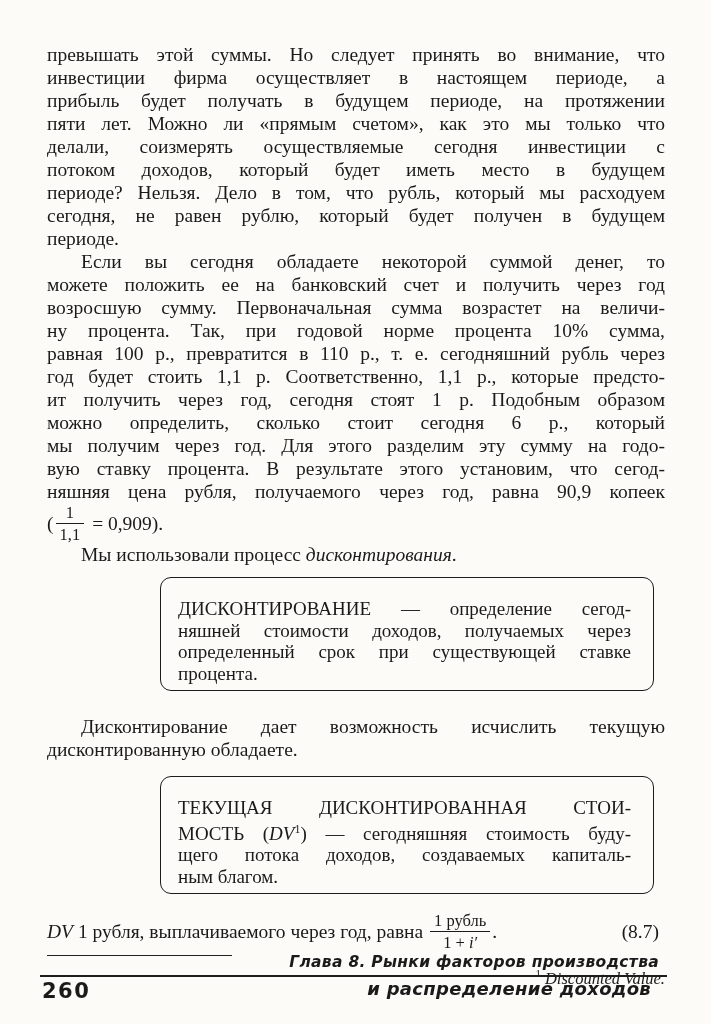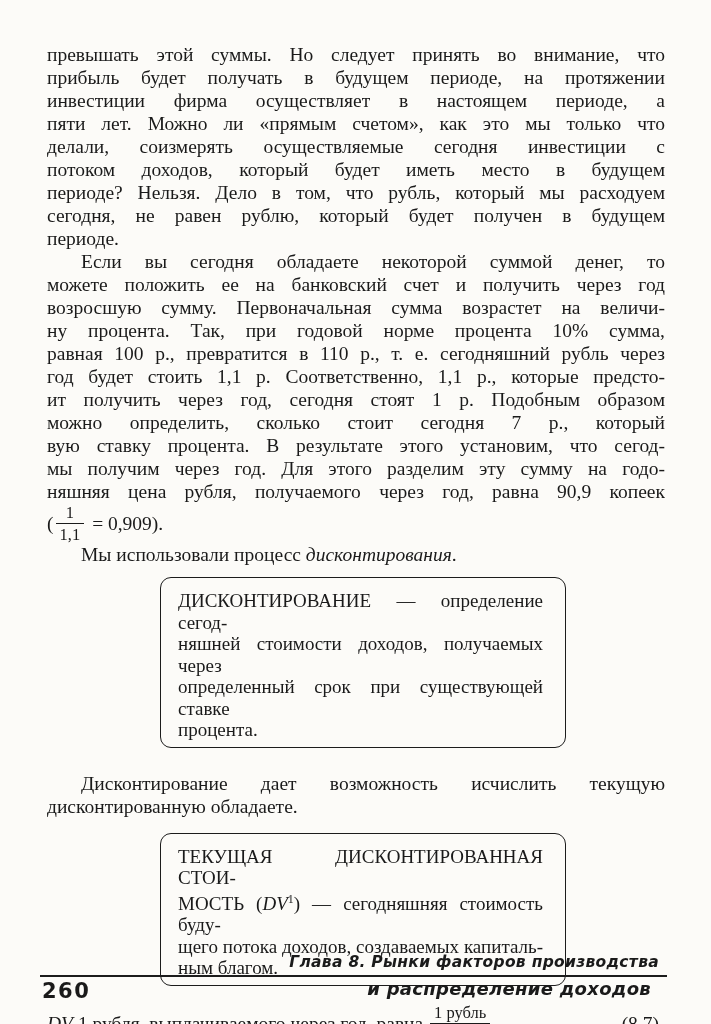--- a/index.html
+++ b/index.html
@@ -43,25 +43,25 @@
     display: flex;
     align-items: center;
     margin-top: 1px;
   }
   .frac-line .gap { display:inline-block; width:6px; }
 
   .p3-line { margin-top: 1px; text-indent: 34px; }
 
   .defbox {
     box-sizing: border-box;
-    width: 406px;
+    width: 494px;
     margin-left: 113px;
     border: 1.7px solid #1c1c1c;
     border-radius: 11px;
-    padding: 12px 22px 6px 17px;
+    padding: 20px 22px 6px 17px;
     font-size: 19px;
     line-height: 21.5px;
   }
   .defbox1 { margin-top: 11px; }
   .defbox2 { margin-top: 15px; }
   .para4 { margin-top: 24px; }
 
   .eq-row {
     margin-top: 17px;
     display: flex;
@@ -126,41 +126,41 @@
   sup.dv { font-size: 12px; }
 </style>
 </head>
 <body>
 
 <div class="page">
   <div class="content">
 
     <div class="para">
         <div class="tline">превышать этой суммы. Но следует принять во внимание, что</div>
+        <div class="tline">инвестиции фирма осуществляет в настоящем периоде, а</div>
         <div class="tline">прибыль будет получать в будущем периоде, на протяжении</div>
-        <div class="tline">инвестиции фирма осуществляет в настоящем периоде, а</div>
         <div class="tline">пяти лет. Можно ли «прямым счетом», как это мы только что</div>
         <div class="tline">делали, соизмерять осуществляемые сегодня инвестиции с</div>
         <div class="tline">потоком доходов, который будет иметь место в будущем</div>
         <div class="tline">периоде? Нельзя. Дело в том, что рубль, который мы расходуем</div>
         <div class="tline">сегодня, не равен рублю, который будет получен в будущем</div>
         <div class="tline tline-last">периоде.</div>
       </div>
 
     <div class="para indent justify-all">
         <div class="tline">Если вы сегодня обладаете некоторой суммой денег, то</div>
         <div class="tline">можете положить ее на банковский счет и получить через год</div>
         <div class="tline">возросшую сумму. Первоначальная сумма возрастет на величи-</div>
         <div class="tline">ну процента. Так, при годовой норме процента 10% сумма,</div>
         <div class="tline">равная 100 р., превратится в 110 р., т. е. сегодняшний рубль через</div>
         <div class="tline">год будет стоить 1,1 р. Соответственно, 1,1 р., которые предсто-</div>
         <div class="tline">ит получить через год, сегодня стоят 1 р. Подобным образом</div>
-        <div class="tline">можно определить, сколько стоит сегодня 7 р., который</div>
+        <div class="tline">можно определить, сколько стоит сегодня 6 р., который</div>
+        <div class="tline">мы получим через год. Для этого разделим эту сумму на годо-</div>
         <div class="tline">вую ставку процента. В результате этого установим, что сегод-</div>
-        <div class="tline">мы получим через год. Для этого разделим эту сумму на годо-</div>
         <div class="tline tline-last">няшняя цена рубля, получаемого через год, равна 90,9 копеек</div>
       </div>
 
     <div class="frac-line">
       <span>(</span>
       <span class="frac">
         <span class="num">1</span>
         <span class="den">1,1</span>
       </span>
       <span class="gap"></span>

